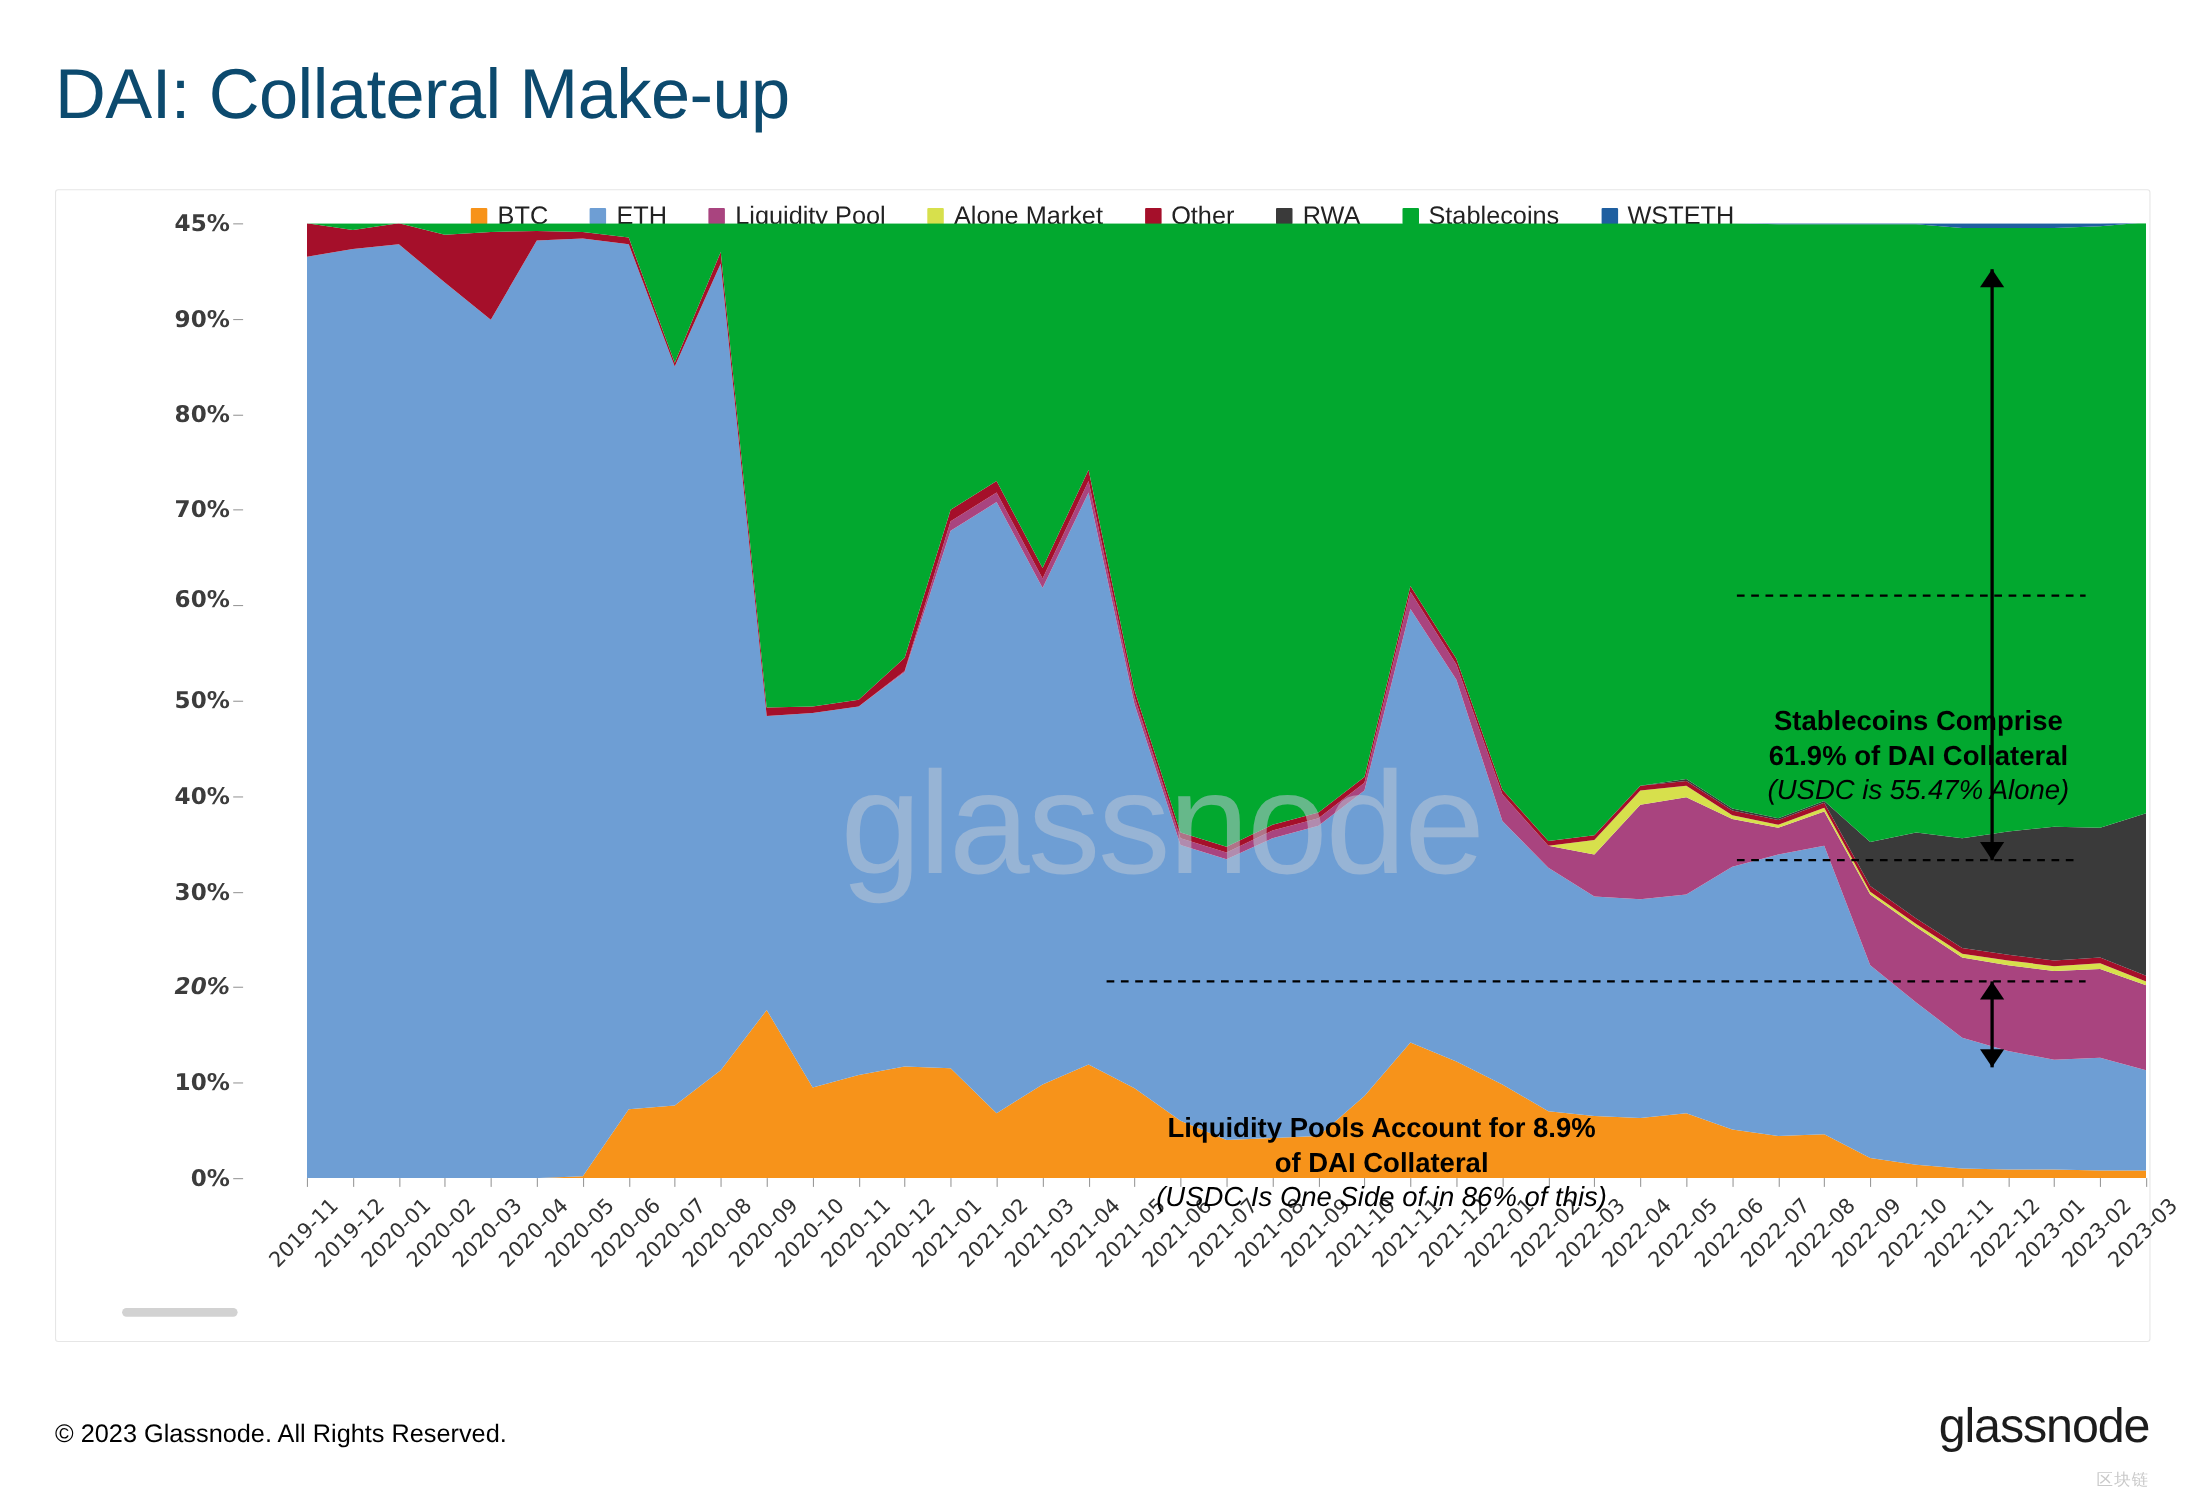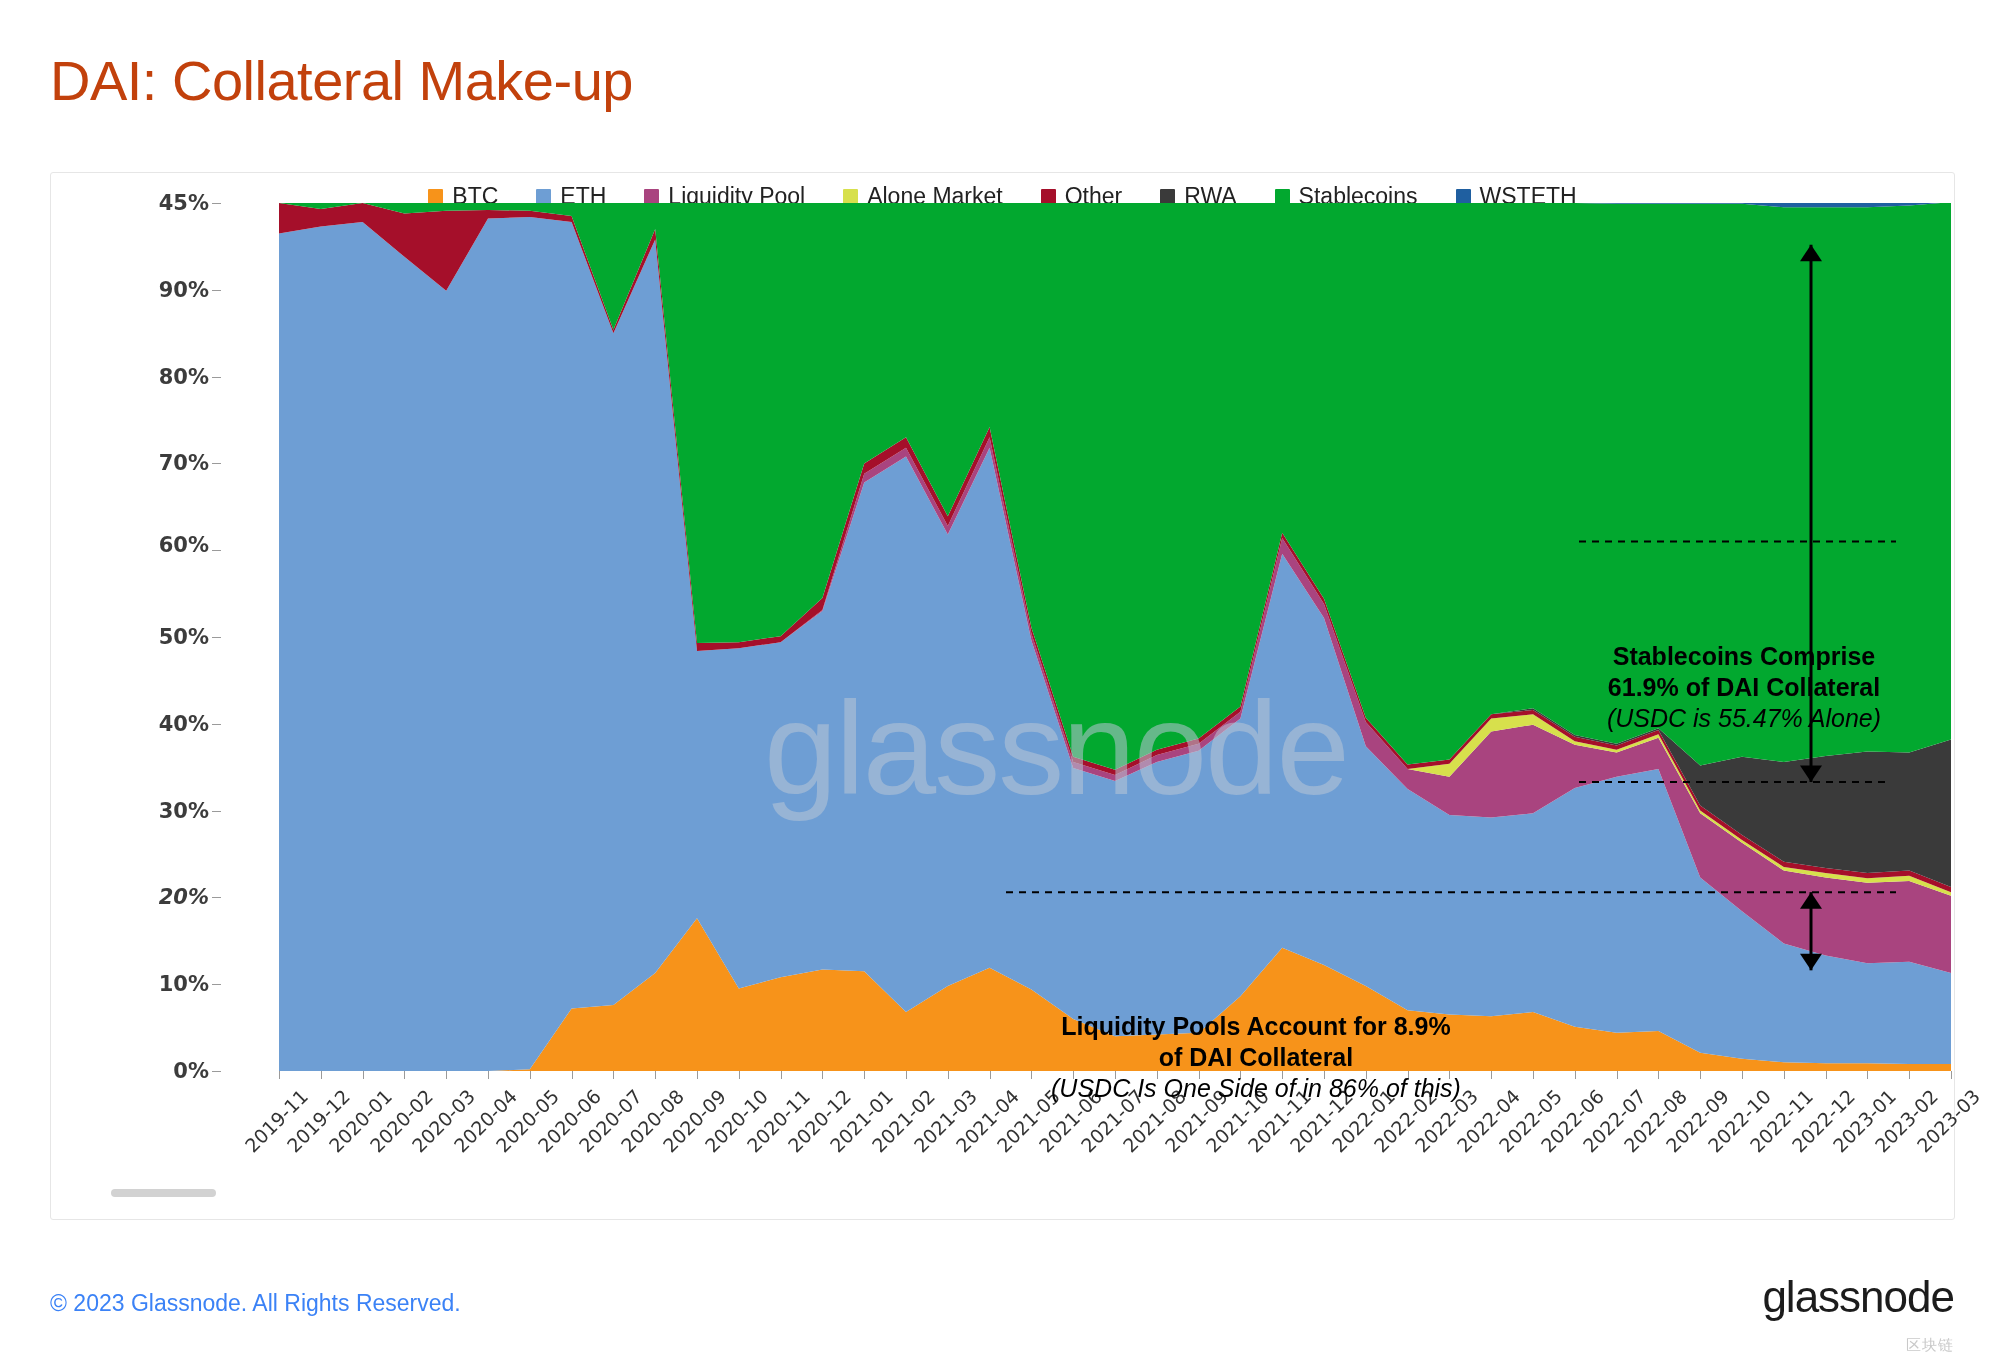--- a/index.html
+++ b/index.html
@@ -7,21 +7,21 @@
     width:2000px;height:1363px;
     background:#ffffff;
     font-family:"Liberation Sans","DejaVu Sans",sans-serif;
     overflow:hidden;
     position:relative;
   }
   .page{position:relative;width:2000px;height:1363px;}
 
   .page-title{
     position:absolute;left:50px;top:48px;
-    font-size:56px;font-weight:400;color:#c2410c;
+    font-size:64px;font-weight:400;color:#0c4a6e;
     letter-spacing:-0.5px;
   }
 
   .chart-card{
     position:absolute;left:50px;top:172px;
     width:1905px;height:1048px;
     background:#ffffff;
     border:1px solid #e6e6e6;
     border-radius:3px;
     box-sizing:border-box;
@@ -99,21 +99,21 @@
   .scrollbar-track{
     position:absolute;left:60px;bottom:22px;width:1790px;height:8px;
   }
   .scrollbar-thumb{
     position:absolute;left:0;top:0;width:105px;height:8px;
     background:#d2d2d2;border-radius:4px;
   }
 
   .footer-copy{
     position:absolute;left:50px;top:1290px;
-    font-size:23px;color:#3b82f6;
+    font-size:23px;color:#000000;
   }
   .footer-logo{
     position:absolute;right:46px;top:1272px;
     font-size:44px;color:#1c1c1c;letter-spacing:-1px;
     font-family:"Liberation Sans",sans-serif;
   }
   .cjk-mark{
     position:absolute;right:46px;top:1336px;
     font-size:15px;color:#c9c9c9;letter-spacing:1px;
   }

